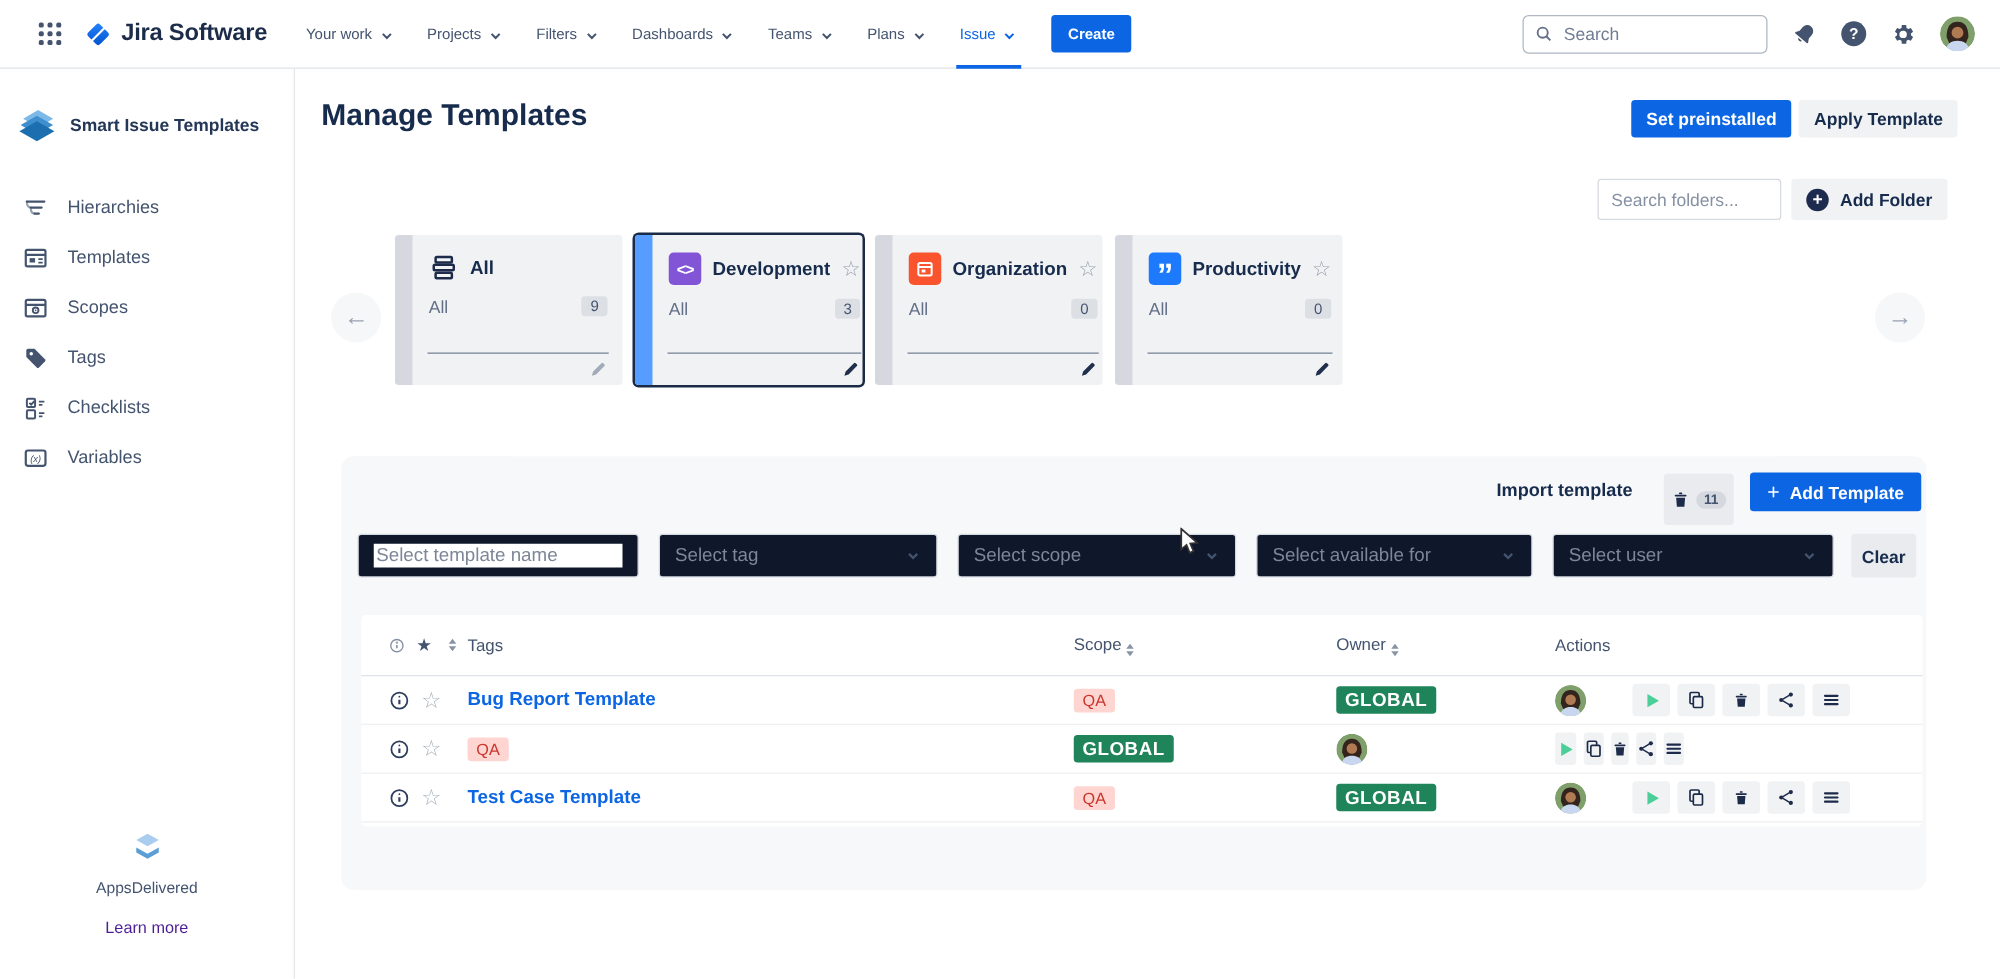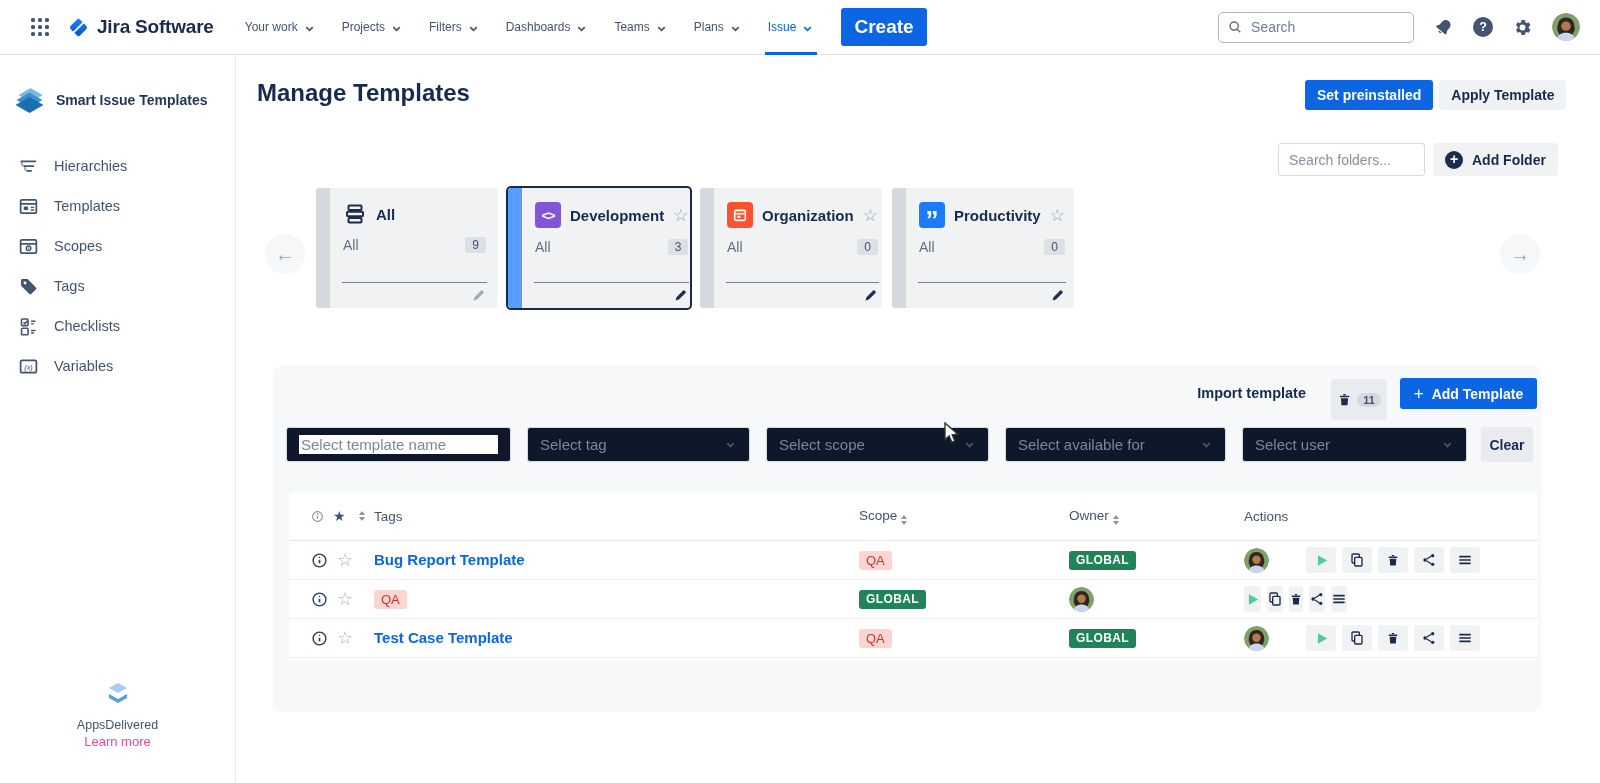--- a/index.html
+++ b/index.html
@@ -16,21 +16,21 @@
                grid-template-rows:repeat(3,4px); gap:3px; align-content:center; justify-content:center; cursor:pointer;}
   .grid-icon i { background:#44546f; border-radius:1.5px; }
   .brand { display:flex; align-items:center; gap:7px; margin:0 18px 0 15px; }
   .jira-diamond { width:23px; height:23px; position:relative; }
   .brand-name { font-size:19px; font-weight:700; color:#1c2b4a; white-space:nowrap; letter-spacing:-0.2px;}
   .nav-item { height:55px; display:flex; align-items:center; gap:5px; padding:0 13px;
               font-size:12px; color:#44546f; font-weight:500; position:relative; cursor:pointer; white-space:nowrap;}
   .nav-item svg { margin-top:2px; }
   .nav-item.active { color:#0c66e4; }
   .nav-item.active::after { content:""; position:absolute; left:10px; right:10px; bottom:0; height:3px; background:#0c66e4; }
-  .create-btn { margin-left:14px; background:#0c66e4; color:#fff; font-size:19px; font-weight:700;
+  .create-btn { margin-left:14px; background:#0c66e4; color:#fff; font-size:12px; font-weight:700;
                 padding:8px 13px; border-radius:3px; border:none; cursor:pointer; font-family:inherit;}
   .nav-right { margin-left:auto; display:flex; align-items:center; gap:19px; }
   .nav-search { width:196px; height:31px; border:1.5px solid #aeb7c2; border-radius:5px;
                 display:flex; align-items:center; padding:0 9px; gap:7px; background:#fff;}
   .nav-search input { border:none; outline:none; width:100%; font-size:14px; color:#172b4d;
                       font-family:inherit; background:transparent;}
   .nav-search input::placeholder { color:#707d93; }
   .help-circle { width:20px; height:20px; border-radius:50%; background:#44546f; color:#fff;
                  font-size:12.5px; font-weight:700; display:flex; align-items:center; justify-content:center; cursor:pointer;}
   .avatar { border-radius:50%; overflow:hidden; display:block; cursor:pointer; }
@@ -39,21 +39,21 @@
   
   .page-body { display:flex; height:728px; }
   .sidebar { width:236px; border-right:1px solid #e4e6ea; position:relative; padding-top:28px; flex:none; }
   .app-head { display:flex; align-items:center; gap:8px; padding-left:11px; }
   .app-title { font-size:14px; font-weight:700; color:#243757; }
   .side-list { margin-top:29px; }
   .side-item { display:flex; align-items:center; gap:15px; padding:9.5px 18px; font-size:14.5px;
                color:#44546f; cursor:pointer; }
   .side-foot { position:absolute; bottom:34px; left:0; right:0; text-align:center; }
   .side-foot-brand { font-size:12.5px; color:#44546f; margin-top:9px; }
-  .side-foot-link { font-size:13px; color:#ec4899; margin-top:2px; cursor:pointer; }
+  .side-foot-link { font-size:13px; color:#4c1d95; margin-top:17px; cursor:pointer; }
 
   .main { position:relative; flex:1; }
   .page-title { position:absolute; left:21px; top:24px; margin:0; font-size:24px; font-weight:700; color:#172b4d; }
   .hdr-btns { position:absolute; top:25px; left:1069px; display:flex; gap:6px; }
   .btn { height:30px; border-radius:3px; font-size:14px; font-weight:700; display:inline-flex;
          align-items:center; padding:0 12px; border:none; cursor:pointer; font-family:inherit; white-space:nowrap;}
   .btn.primary { background:#0c66e4; color:#fff; }
   .btn.subtle  { background:#f1f2f4; color:#172b4d; }
 
   .folder-tools { position:absolute; top:88px; left:1042px; display:flex; gap:8px; }
@@ -123,21 +123,21 @@
   .flags { display:flex; align-items:center; gap:9px; }
   .hstar { color:#44546f; font-size:14px; }
   .rstar { color:#aab2bf; font-size:18px; cursor:pointer; }
   .sortcaret { display:inline-flex; flex-direction:column; gap:2px; margin-left:4px; vertical-align:1px;}
   .sortcaret i { width:0; height:0; border-left:3.5px solid transparent; border-right:3.5px solid transparent; }
   .sortcaret .up { border-bottom:4px solid #8993a4; }
   .sortcaret .dn { border-top:4px solid #8993a4; }
   .name-link { color:#0c66e4; font-size:15px; font-weight:600; cursor:pointer; }
   .tag-qa { display:inline-block; background:#ffd5d2; color:#c9372c; font-size:13px;
             padding:2px 7px; border-radius:3px; }
-  .scope-badge { display:inline-block; background:#1f845a; color:#fff; font-size:12px; font-weight:700;
+  .scope-badge { display:inline-block; background:#1f845a; color:#fff; font-size:15px; font-weight:700;
                  padding:2.5px 7px; border-radius:3px; letter-spacing:0.4px; }
   .actions { display:flex; gap:6px; }
   .abtn { width:30px; height:26px; border-radius:3px; background:#f1f2f4; border:none; cursor:pointer;
           display:flex; align-items:center; justify-content:center; padding:0;}
 
   .cursor { position:absolute; left:707px; top:367px; pointer-events:none; z-index:50;}
 </style>
 </head>
 <body>
 

